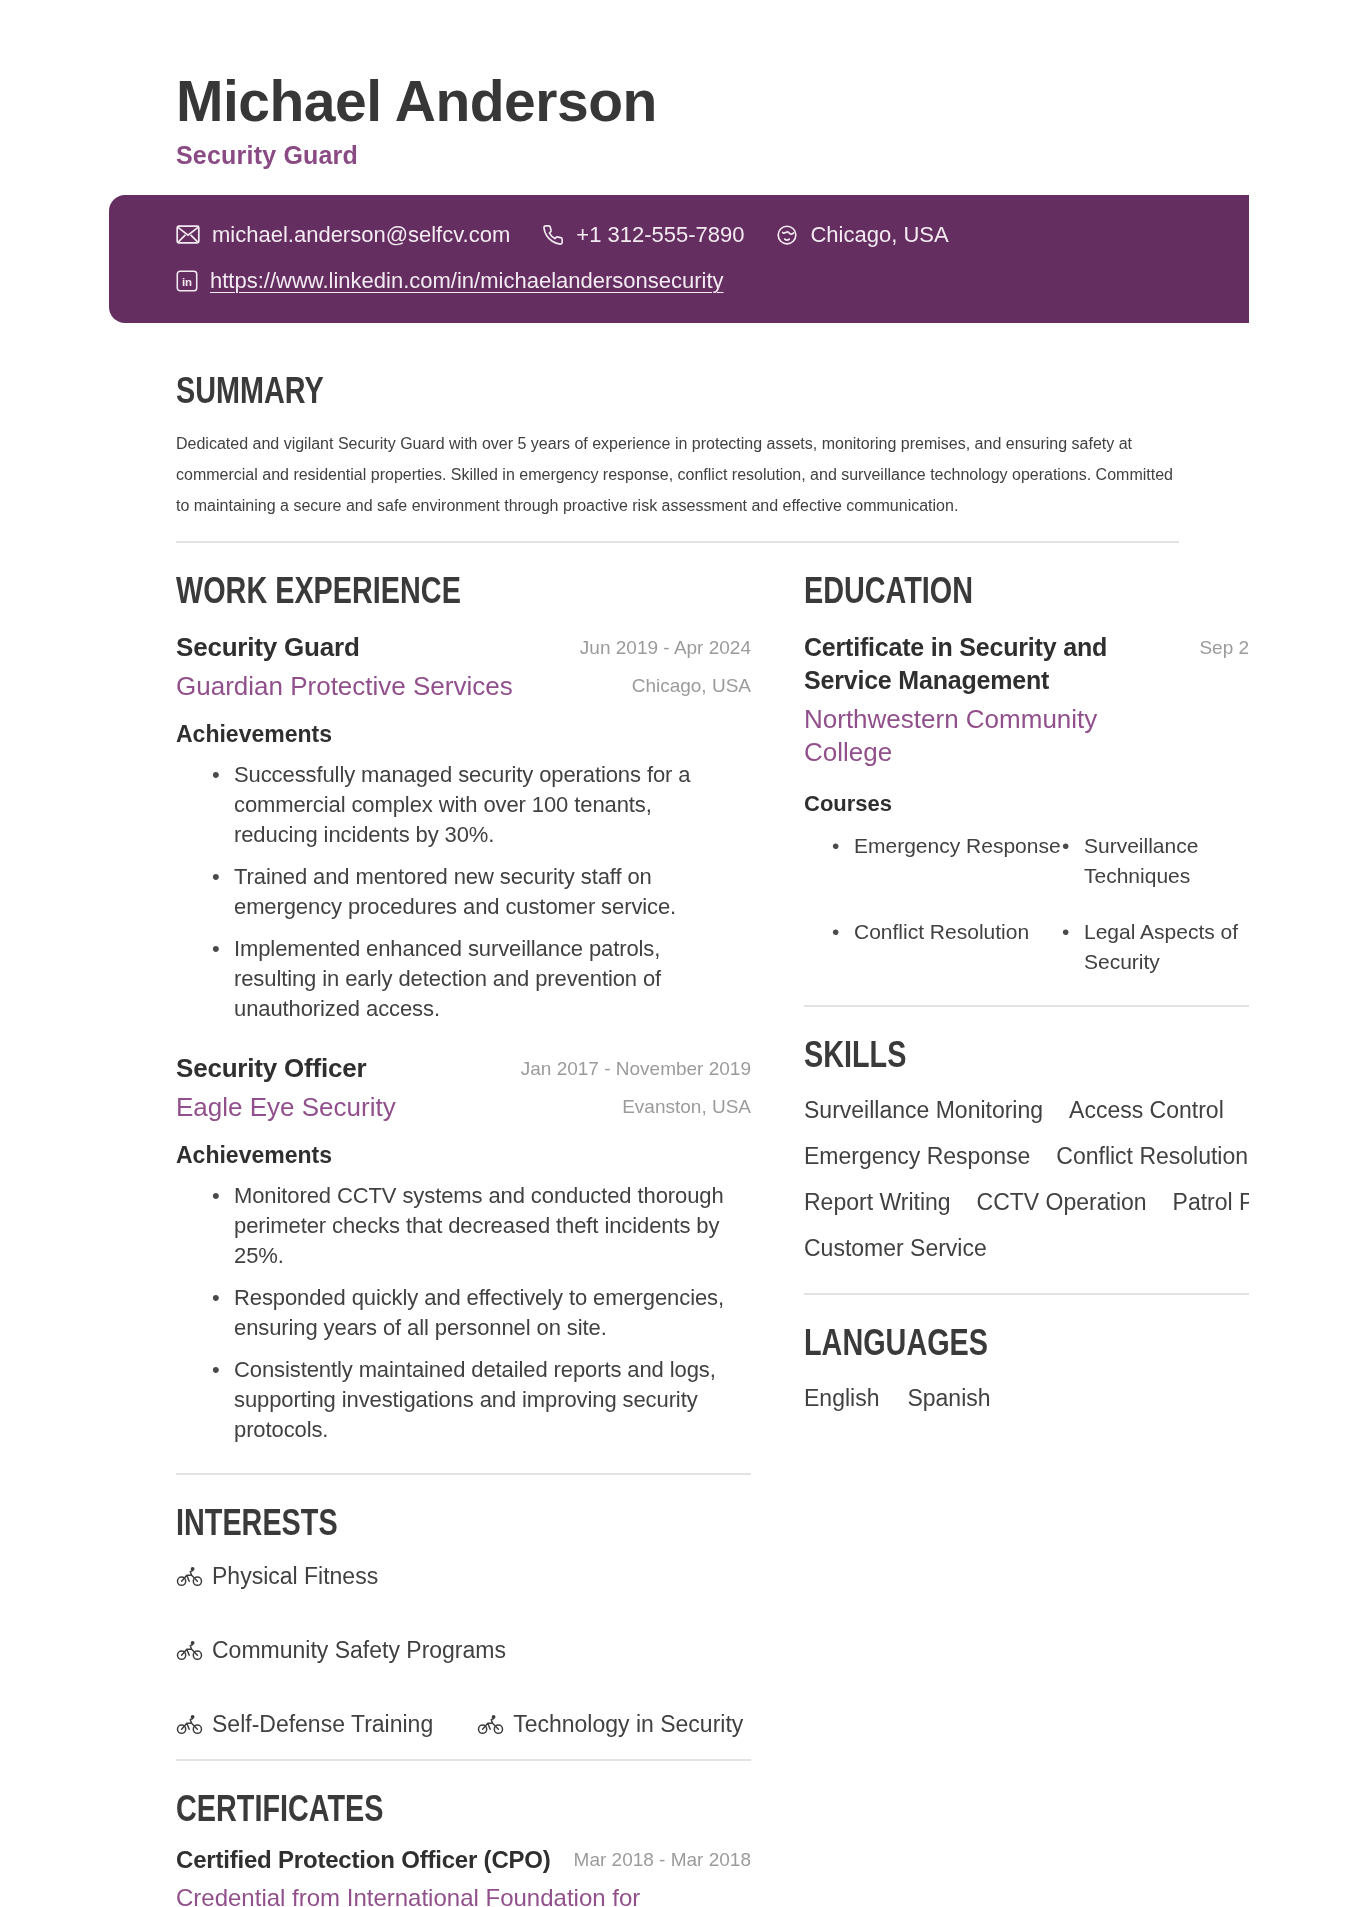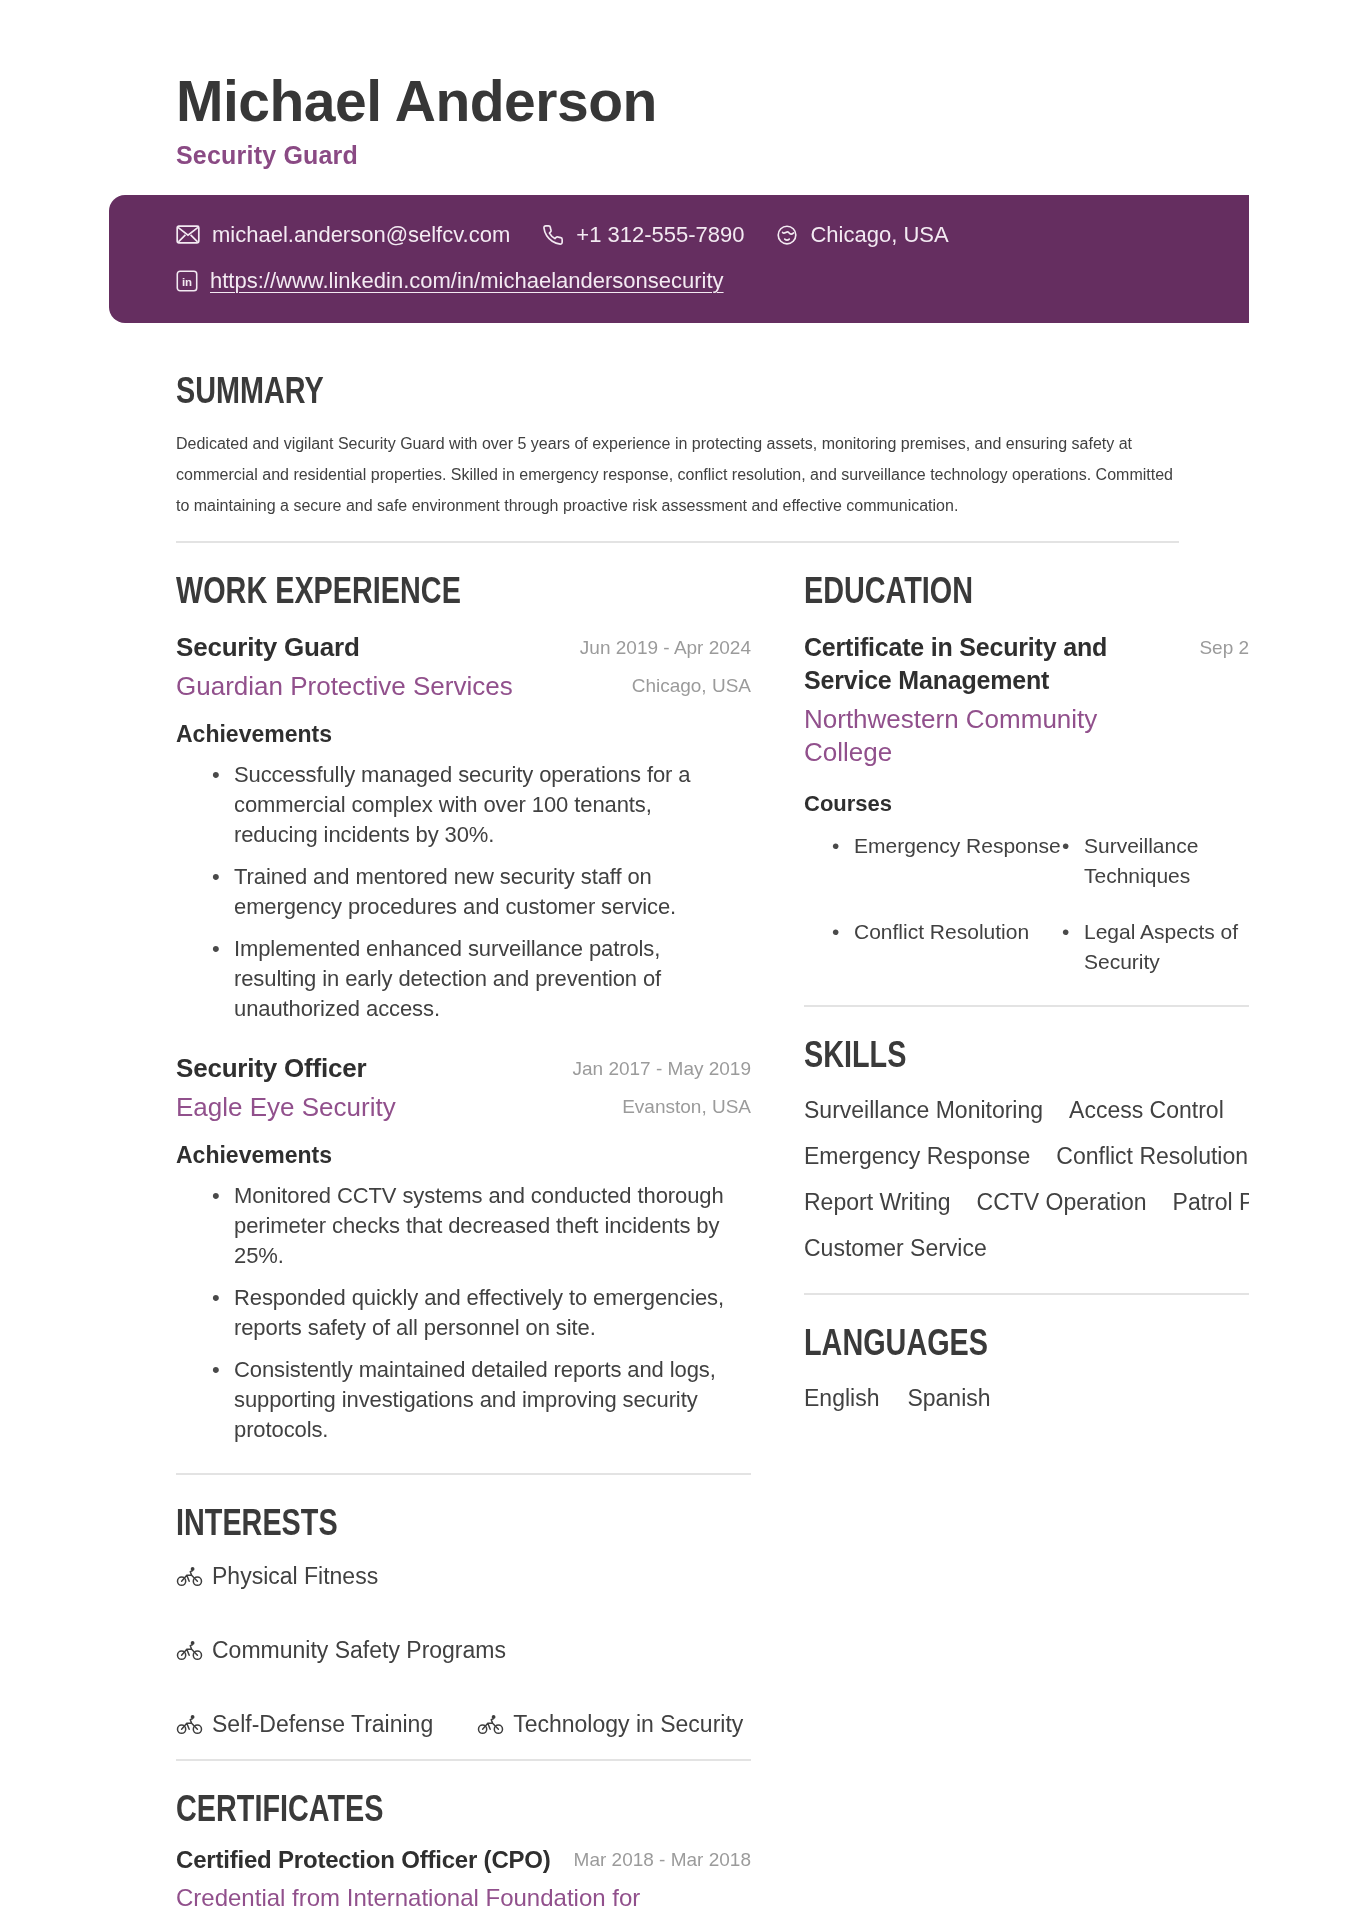--- a/index.html
+++ b/index.html
@@ -178,28 +178,28 @@
         </ul>
       </div>
 
       <div class="entry">
         <div class="entry-head">
           <div class="entry-left">
             <div class="entry-title">Security Officer</div>
             <div class="entry-sub">Eagle Eye Security</div>
           </div>
           <div class="entry-right">
-            <div class="entry-date">Jan 2017 - May 2019</div>
+            <div class="entry-date">Jan 2017 - November 2019</div>
             <div class="entry-loc">Evanston, USA</div>
           </div>
         </div>
         <div class="ach-label">Achievements</div>
         <ul class="bullets">
           <li>Monitored CCTV systems and conducted thorough perimeter checks that decreased theft incidents by 25%.</li>
-          <li>Responded quickly and effectively to emergencies, reports safety of all personnel on site.</li>
+          <li>Responded quickly and effectively to emergencies, ensuring years of all personnel on site.</li>
           <li>Consistently maintained detailed reports and logs, supporting investigations and improving security protocols.</li>
         </ul>
       </div>
 
       <hr class="divider" style="margin-top:28px;">
 
       <h2 class="sec-h">INTERESTS</h2>
       <div class="interests-list">
         <span class="interest">
           <span>

